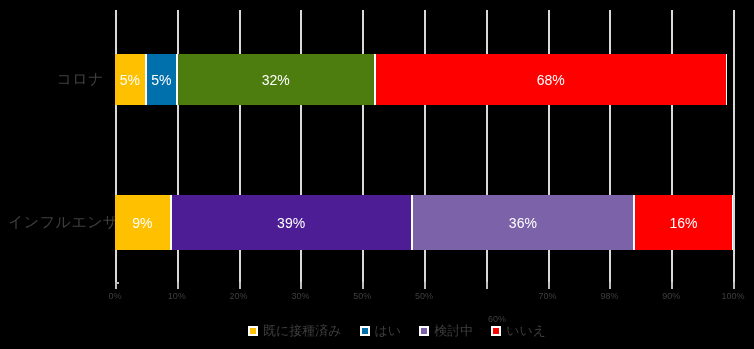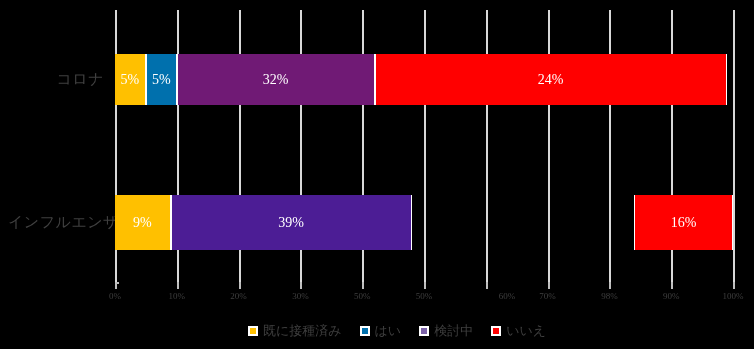--- a/index.html
+++ b/index.html
@@ -12,21 +12,20 @@
     height: 349px;
     overflow: hidden;
     font-family: "Liberation Sans", "DejaVu Sans", sans-serif;
   }
 
   #chart-root {
     position: relative;
     width: 754px;
     height: 349px;
     background: #000000;
-    font-family: Liberation Serif, serif;
   }
 
   
   #plot-area {
     position: absolute;
     left: 115px;
     top: 10px;
     width: 618px;
     height: 272px;
   }
@@ -161,33 +160,36 @@
   <div class="cat-label" id="cat-label-0">コロナ</div>
   <div class="cat-label" id="cat-label-1">インフルエンザ</div>
 
   <div class="bar-row" id="bar-row-0" style="width: 618px;">
       <div class="seg first" style="left: 0px; width: 30.9px; background: rgb(255, 192, 0);">
         <span class="seg-label">5%</span>
       </div>
       <div class="seg" style="left: 30.9px; width: 30.9px; background: rgb(0, 112, 173);">
         <span class="seg-label">5%</span>
       </div>
-      <div class="seg" style="left: 61.8px; width: 197.76px; background: #701a75;">
+      <div class="seg" style="left: 61.8px; width: 197.76px; background: #4d7c0f;">
         <span class="seg-label">32%</span>
       </div>
       <div class="seg" style="left: 259.56px; width: 352.26px; background: rgb(255, 0, 0);">
-        <span class="seg-label">24%</span>
+        <span class="seg-label">68%</span>
       </div>
     </div>
   <div class="bar-row" id="bar-row-1" style="width: 618px;">
       <div class="seg first" style="left: 0px; width: 55.62px; background: rgb(255, 192, 0);">
         <span class="seg-label">9%</span>
       </div>
       <div class="seg" style="left: 55.62px; width: 241.02px; background: #4c1d95;">
         <span class="seg-label">39%</span>
+      </div>
+      <div class="seg" style="left: 296.64px; width: 222.48px; background: rgb(124, 98, 168);">
+        <span class="seg-label">36%</span>
       </div>
       <div class="seg" style="left: 519.12px; width: 98.88px; background: rgb(255, 0, 0);">
         <span class="seg-label">16%</span>
       </div>
     </div>
 
   <div id="axis-baseline"></div>
   <div id="x-axis">
       <div class="tick" style="left: 0px;"></div>
       <div class="tick-label" style="left: 0px;">0%</div>
@@ -195,21 +197,21 @@
       <div class="tick-label" style="left: 61.8px;">10%</div>
       <div class="tick" style="left: 123.6px;"></div>
       <div class="tick-label" style="left: 123.6px;">20%</div>
       <div class="tick" style="left: 185.4px;"></div>
       <div class="tick-label" style="left: 185.4px;">30%</div>
       <div class="tick" style="left: 247.2px;"></div>
       <div class="tick-label" style="left: 247.2px;">50%</div>
       <div class="tick" style="left: 309px;"></div>
       <div class="tick-label" style="left: 309px;">50%</div>
       <div class="tick" style="left: 370.8px;"></div>
-      <div class="tick-label" style="left: 392px;">60%</div>
+      <div class="tick-label" style="left: 382px; margin-top: 23px;">60%</div>
       <div class="tick" style="left: 432.6px;"></div>
       <div class="tick-label" style="left: 432.6px;">70%</div>
       <div class="tick" style="left: 494.4px;"></div>
       <div class="tick-label" style="left: 494.4px;">98%</div>
       <div class="tick" style="left: 556.2px;"></div>
       <div class="tick-label" style="left: 556.2px;">90%</div>
       <div class="tick" style="left: 618px;"></div>
       <div class="tick-label" style="left: 618px;">100%</div>
     </div>
 

